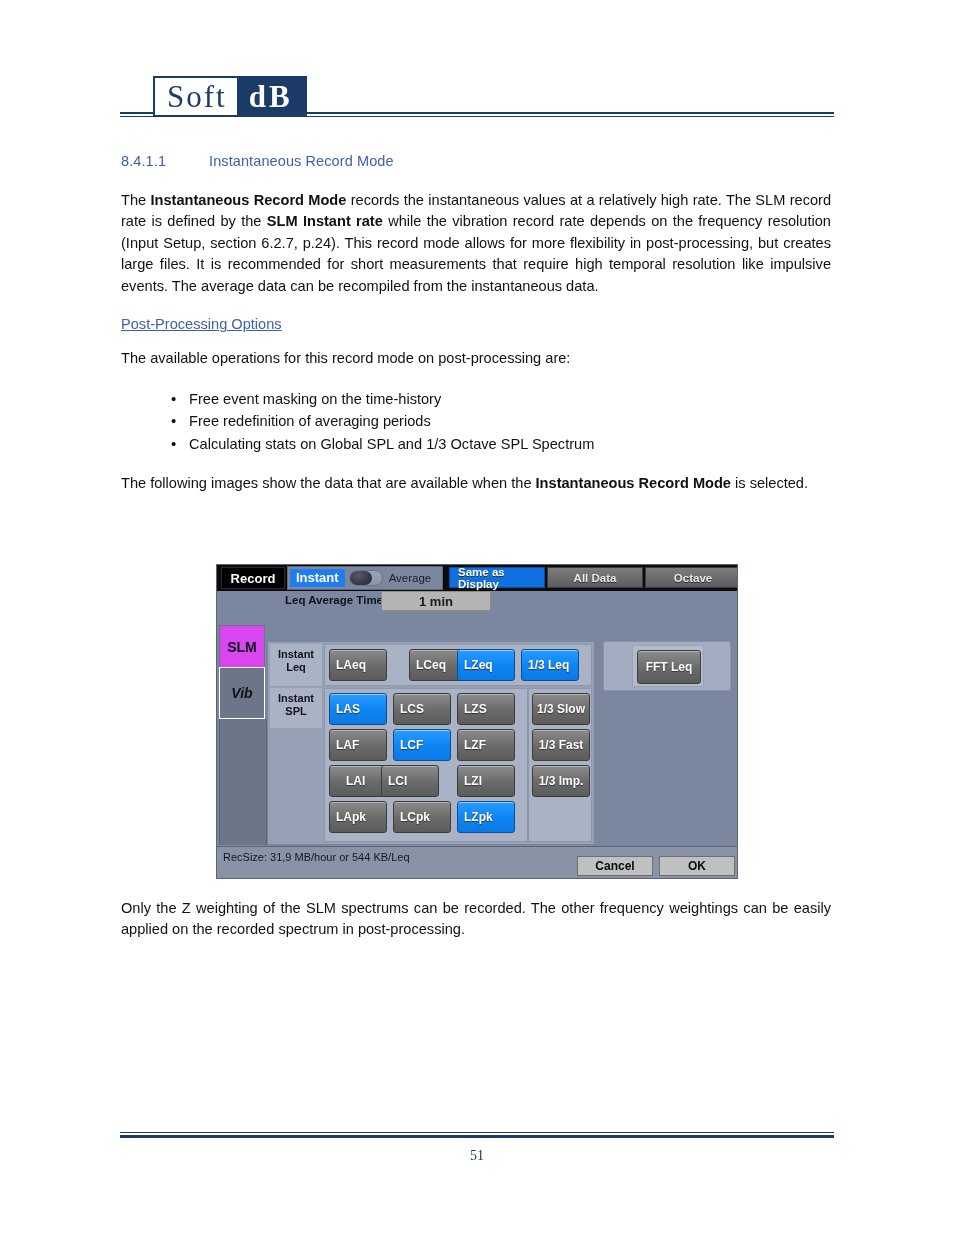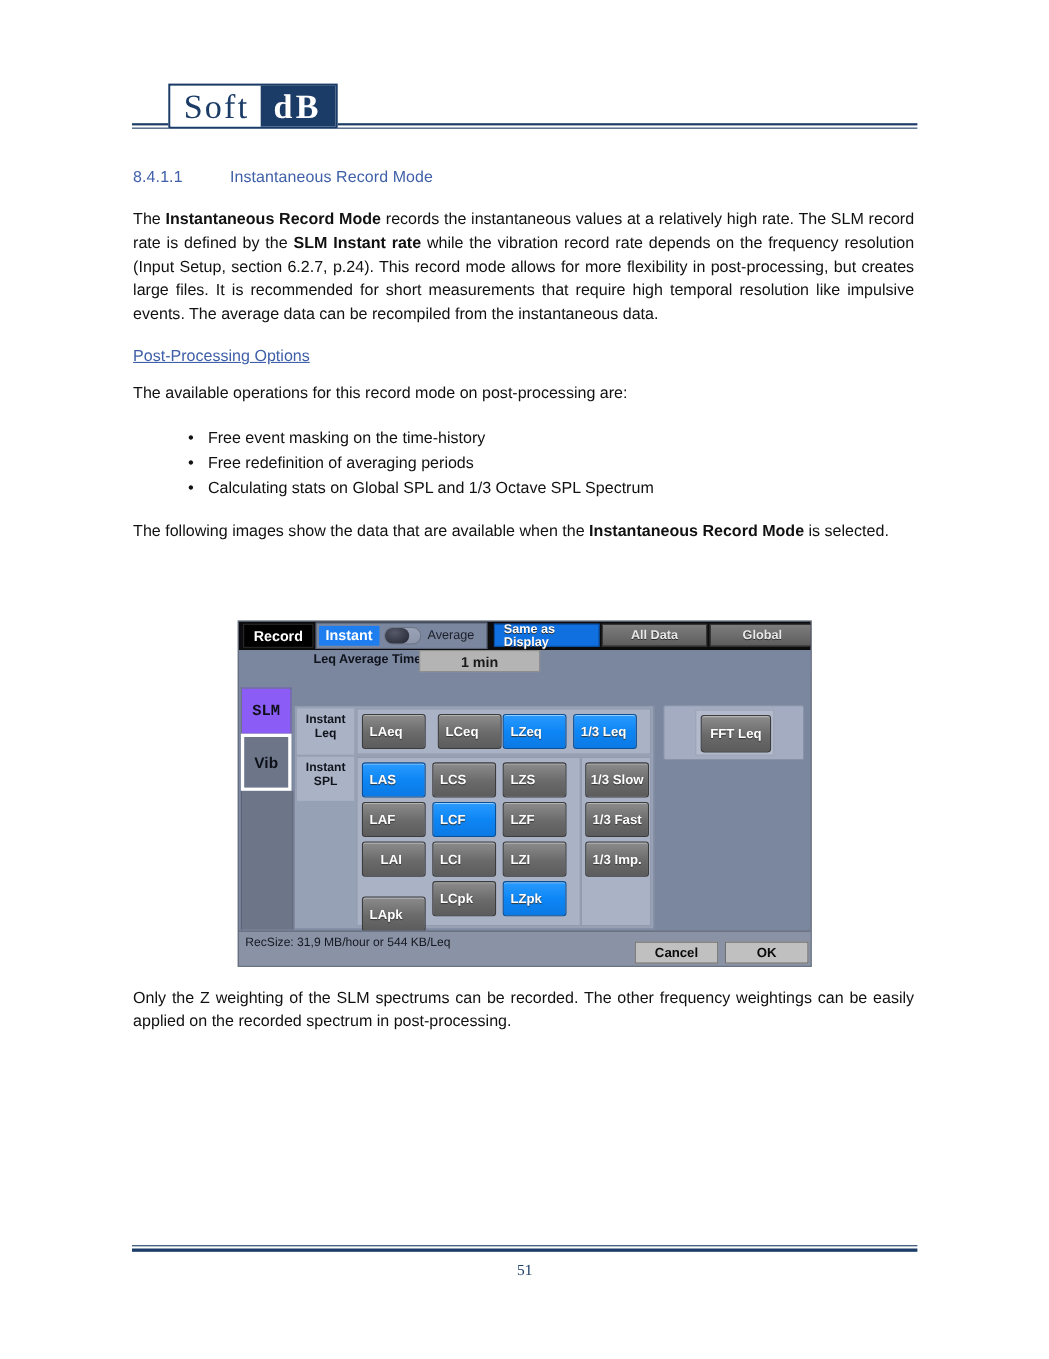--- a/index.html
+++ b/index.html
@@ -317,30 +317,30 @@
     position: absolute;
     width: 46px;
     display: flex; align-items: center; justify-content: center;
     font-size: 14px; font-weight: bold;
     color: #0d1017;
     box-sizing: border-box;
   }
   .vtab-slm {
     left: 2px; top: 60px;
     height: 42px;
-    background: #8b5cf6;
+    background: #d946ef;
     border: 1px solid #6b7487;
     border-bottom: none;
-    font-family: Liberation Mono, monospace;
   }
   .vtab-vib {
     left: 2px; top: 102px;
     height: 52px;
     background: #6d7689;
-    border: 3px solid #ffffff;
+    border: 1px solid #ffffff;
+    font-style: italic;
   }
   .vtab-fill {
     position: absolute;
     left: 2px; top: 154px;
     width: 46px;
     height: 126px;
     background: #6d7689;
     border-left: 1px solid #5a6274;
     border-right: 1px solid #5a6274;
   }
@@ -520,21 +520,21 @@
 
       <div class="toggle-group">
         <span class="toggle-instant">Instant</span>
         <span class="toggle-knob"></span>
         <span class="toggle-average">Average</span>
       </div>
 
       <div class="seg-tabs">
         <div class="seg active">Same as Display</div>
         <div class="seg">All Data</div>
-        <div class="seg">Global</div>
+        <div class="seg">Octave</div>
       </div>
     </div>
 
     <div class="row-leq">
       <div class="lbl-leq">Leq Average Time:</div>
       <div class="fld-leq">1 min</div>
     </div>
 
 
     <div class="vtab vtab-slm">SLM</div>
@@ -542,44 +542,44 @@
     <div class="vtab-fill"></div>
 
     <div class="content-panel">
 
       <div class="grp-label grp-leq">
         <div>Instant</div>
         <div>Leq</div>
       </div>
       <div class="subpanel" style="left:56px; top:2px; width:268px; height:42px;">
         <div class="dbtn" style="left:4px; top:4px;">LAeq</div>
-        <div class="dbtn" style="left:73px; top:4px;text-align:right;">LCeq</div>
+        <div class="dbtn" style="left:84px; top:4px;text-align:right;">LCeq</div>
         <div class="dbtn on" style="left:132px; top:4px;">LZeq</div>
         <div class="dbtn on" style="left:196px; top:4px;">1/3 Leq</div>
       </div>
 
       <div class="grp-label grp-spl">
         <div>Instant</div>
         <div>SPL</div>
       </div>
 
       <div class="subpanel" style="left:56px; top:46px; width:204px; height:154px;">
         <div class="dbtn on" style="left:4px;   top:4px;">LAS</div>
         <div class="dbtn" style="left:68px;  top:4px;">LCS</div>
         <div class="dbtn" style="left:132px; top:4px;">LZS</div>
 
         <div class="dbtn" style="left:4px;   top:40px;">LAF</div>
         <div class="dbtn on" style="left:68px;  top:40px;">LCF</div>
         <div class="dbtn" style="left:132px; top:40px;">LZF</div>
 
         <div class="dbtn" style="left:4px;   top:76px;padding-left:16px;">LAI</div>
-        <div class="dbtn" style="left:68px;  top:76px;">LCI</div>
+        <div class="dbtn" style="left:56px;  top:76px;">LCI</div>
         <div class="dbtn" style="left:132px; top:76px;">LZI</div>
 
-        <div class="dbtn" style="left:4px;   top:126px;">LApk</div>
+        <div class="dbtn" style="left:4px;   top:112px;">LApk</div>
         <div class="dbtn" style="left:68px;  top:112px;">LCpk</div>
         <div class="dbtn on" style="left:132px; top:112px;">LZpk</div>
       </div>
 
       <div class="subpanel" style="left:260px; top:46px; width:64px; height:154px;">
         <div class="dbtn centered" style="left:3px; top:4px;">1/3 Slow</div>
         <div class="dbtn centered" style="left:3px; top:40px;">1/3 Fast</div>
         <div class="dbtn centered" style="left:3px; top:76px;">1/3 Imp.</div>
       </div>
     </div>

